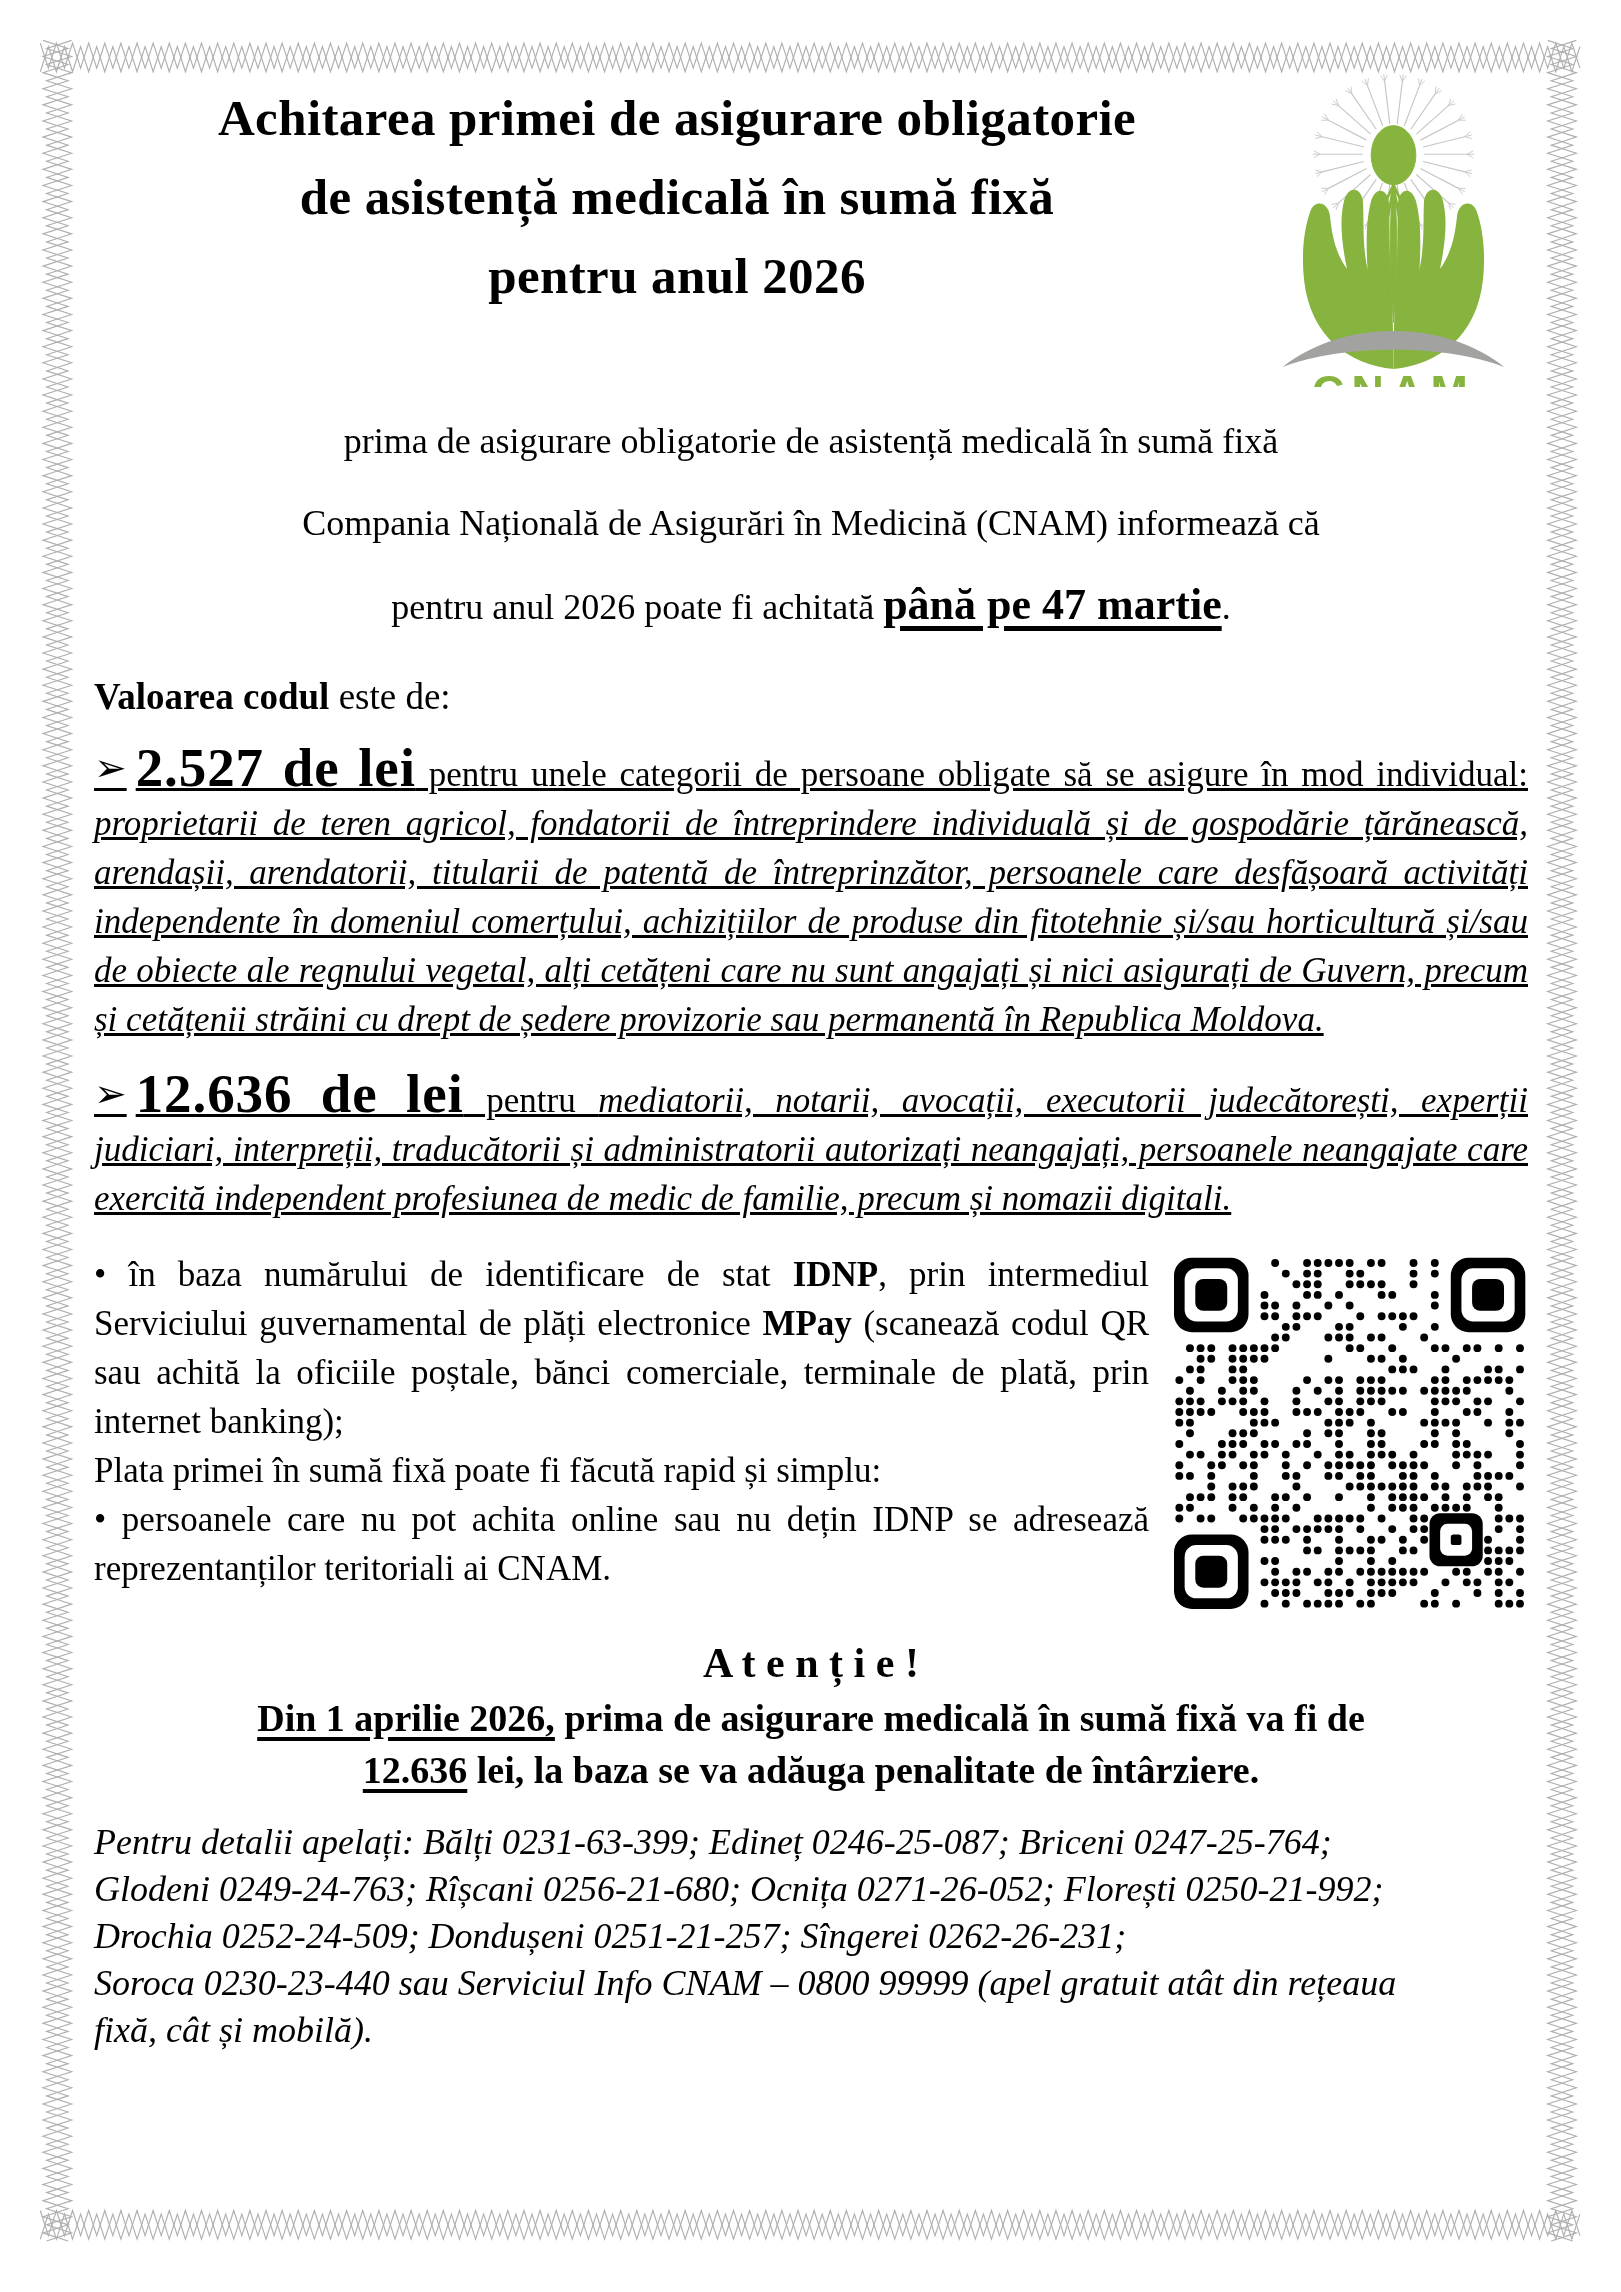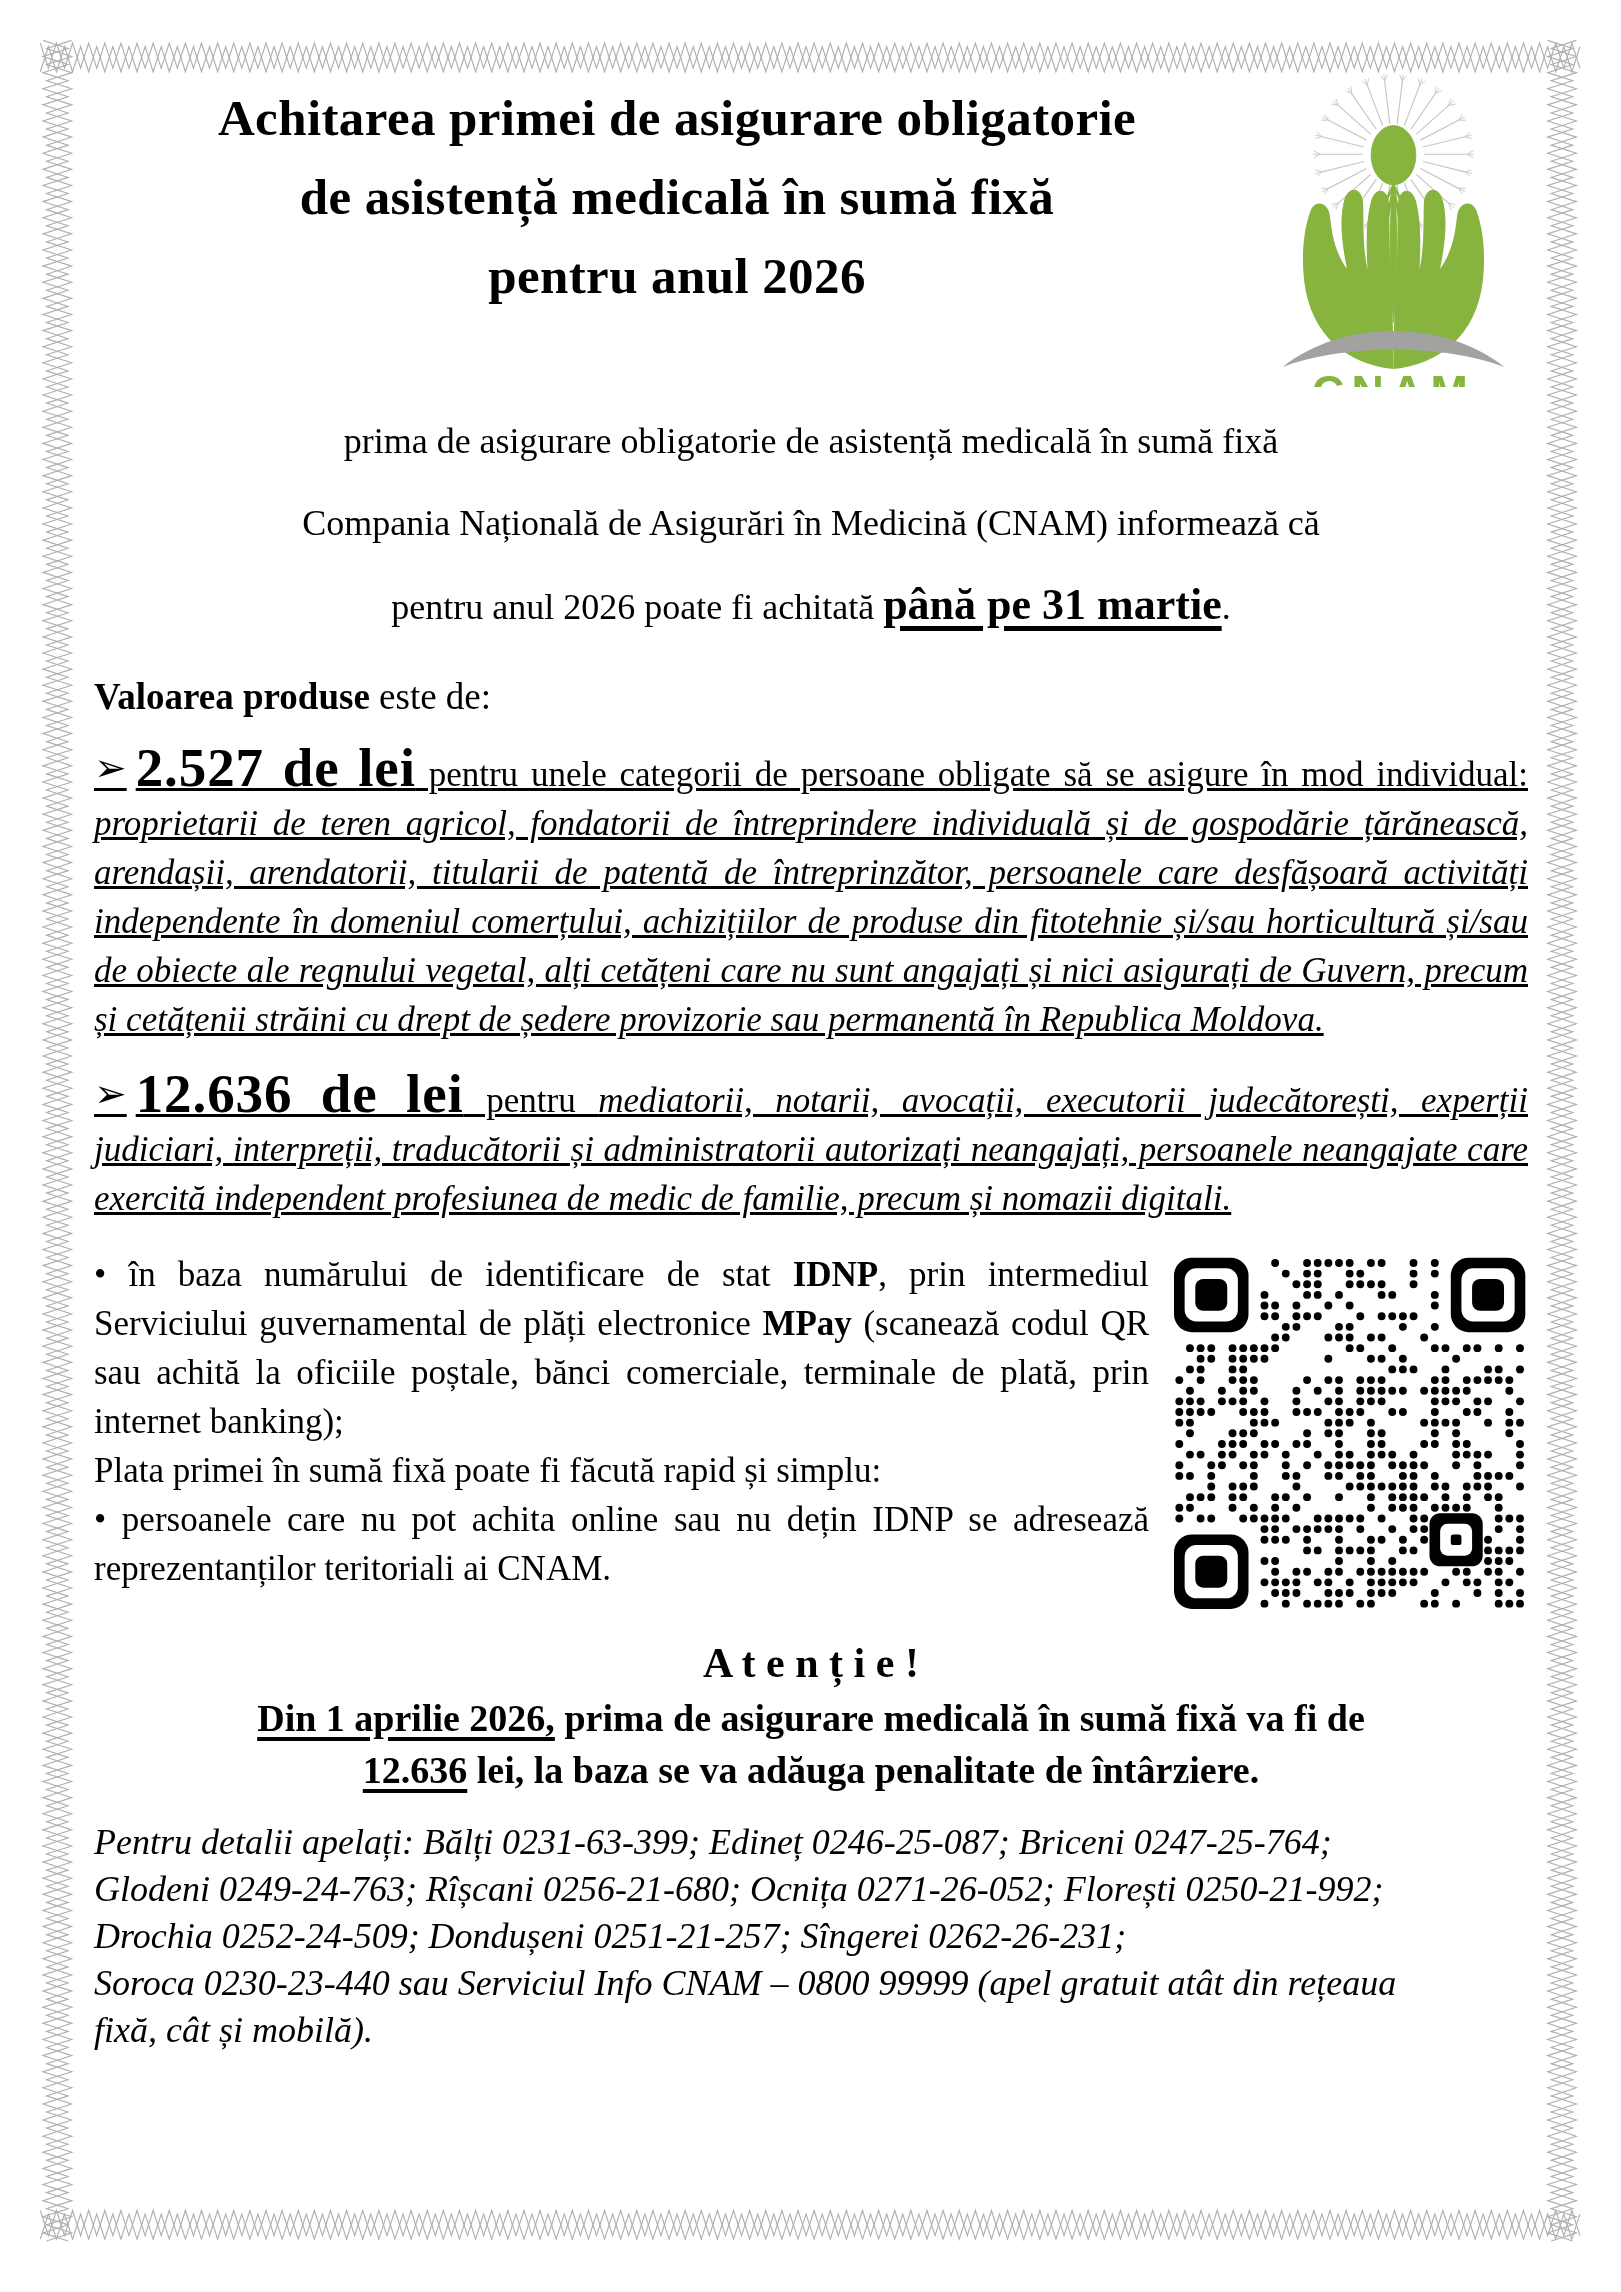--- a/index.html
+++ b/index.html
@@ -223,24 +223,24 @@
         <path d="M 26 350 C 92 296, 208 296, 274 350 C 208 324, 92 324, 26 350 Z" style="fill:#a2a2a1;"></path>
         <text x="150" y="394" text-anchor="middle" style="font-family:'Liberation Sans',sans-serif;font-weight:bold;font-size:50px;letter-spacing:8px;fill:var(--green);">CNAM</text>
         <text x="150" y="414" text-anchor="middle" style="font-family:'Liberation Sans',sans-serif;font-size:15px;letter-spacing:2.5px;fill:var(--logo-gray);">COMPANIA NATIONALA</text>
         <text x="150" y="433" text-anchor="middle" style="font-family:'Liberation Sans',sans-serif;font-size:15px;letter-spacing:2.2px;fill:var(--logo-gray);">DE ASIGURARI IN MEDICINA</text>
       </svg>
     </div>
 
     <div class="intro">
       <div>prima de asigurare obligatorie de asistență medicală în sumă fixă</div>
       <div>Compania Națională de Asigurări în Medicină (CNAM) informează că</div>
-      <div><span>pentru anul 2026 poate fi achitată </span><span class="big">până pe 31 martie</span><span>.</span></div>
+      <div><span>pentru anul 2026 poate fi achitată </span><span class="big">până pe 47 martie</span><span>.</span></div>
     </div>
 
-    <div class="valoarea"><span class="b">Valoarea produse</span><span> este de:</span></div>
+    <div class="valoarea"><span class="b">Valoarea codul</span><span> este de:</span></div>
 
     <p class="bullet"><span class="marker">➢</span><span class="amount">2.527 de lei</span><span> pentru unele categorii de persoane obligate să se asigure în mod individual: </span><span class="it">proprietarii de teren agricol, fondatorii de întreprindere individuală și de gospodărie țărănească, arendașii, arendatorii, titularii de patentă de întreprinzător, persoanele care desfășoară activități independente în domeniul comerțului, achizițiilor de produse din fitotehnie și/sau horticultură și/sau de obiecte ale regnului vegetal, alți cetățeni care nu sunt angajați și nici asigurați de Guvern, precum și cetățenii străini cu drept de ședere provizorie sau permanentă în Republica Moldova.</span></p>
 
     <p class="bullet"><span class="marker">➢</span><span class="amount">12.636 de lei</span><span> pentru </span><span class="it">mediatorii, notarii, avocații, executorii judecătorești, experții judiciari, interpreții, traducătorii și administratorii autorizați neangajați, persoanele neangajate care exercită independent profesiunea de medic de familie, precum și nomazii digitali.</span></p>
 
     <div class="payment">
       <div class="qr-wrap">
         <svg id="qr-svg" width="354" height="381" viewBox="0 0 395 425">
             <circle cx="112.84848484848484" cy="9.93939393939394" r="4.4" fill="#000"></circle>
             <circle cx="148.4848484848485" cy="9.93939393939394" r="4.4" fill="#000"></circle>

